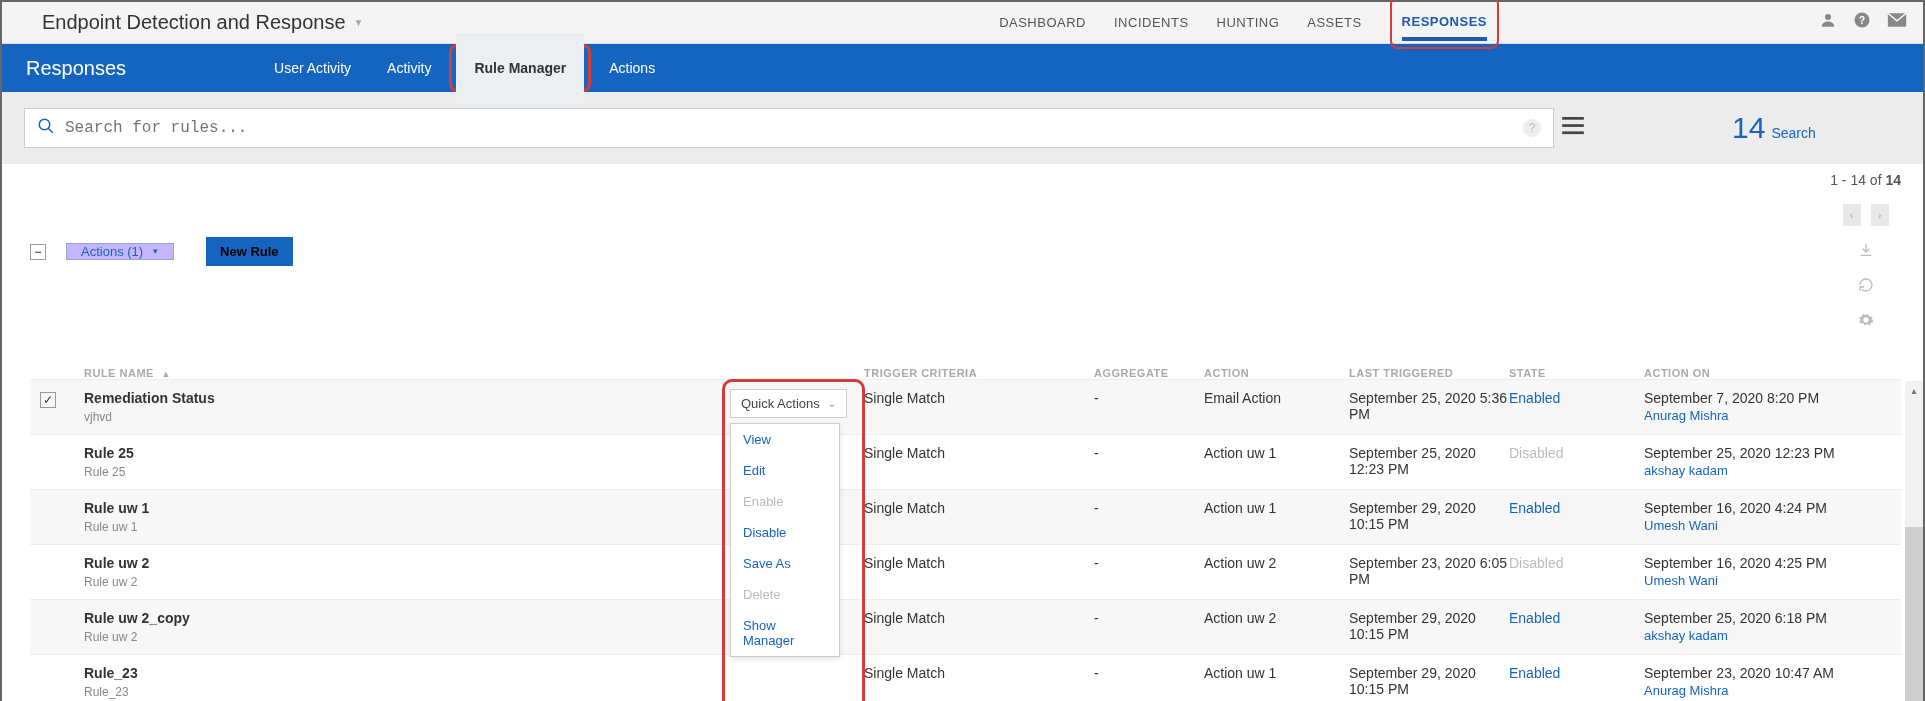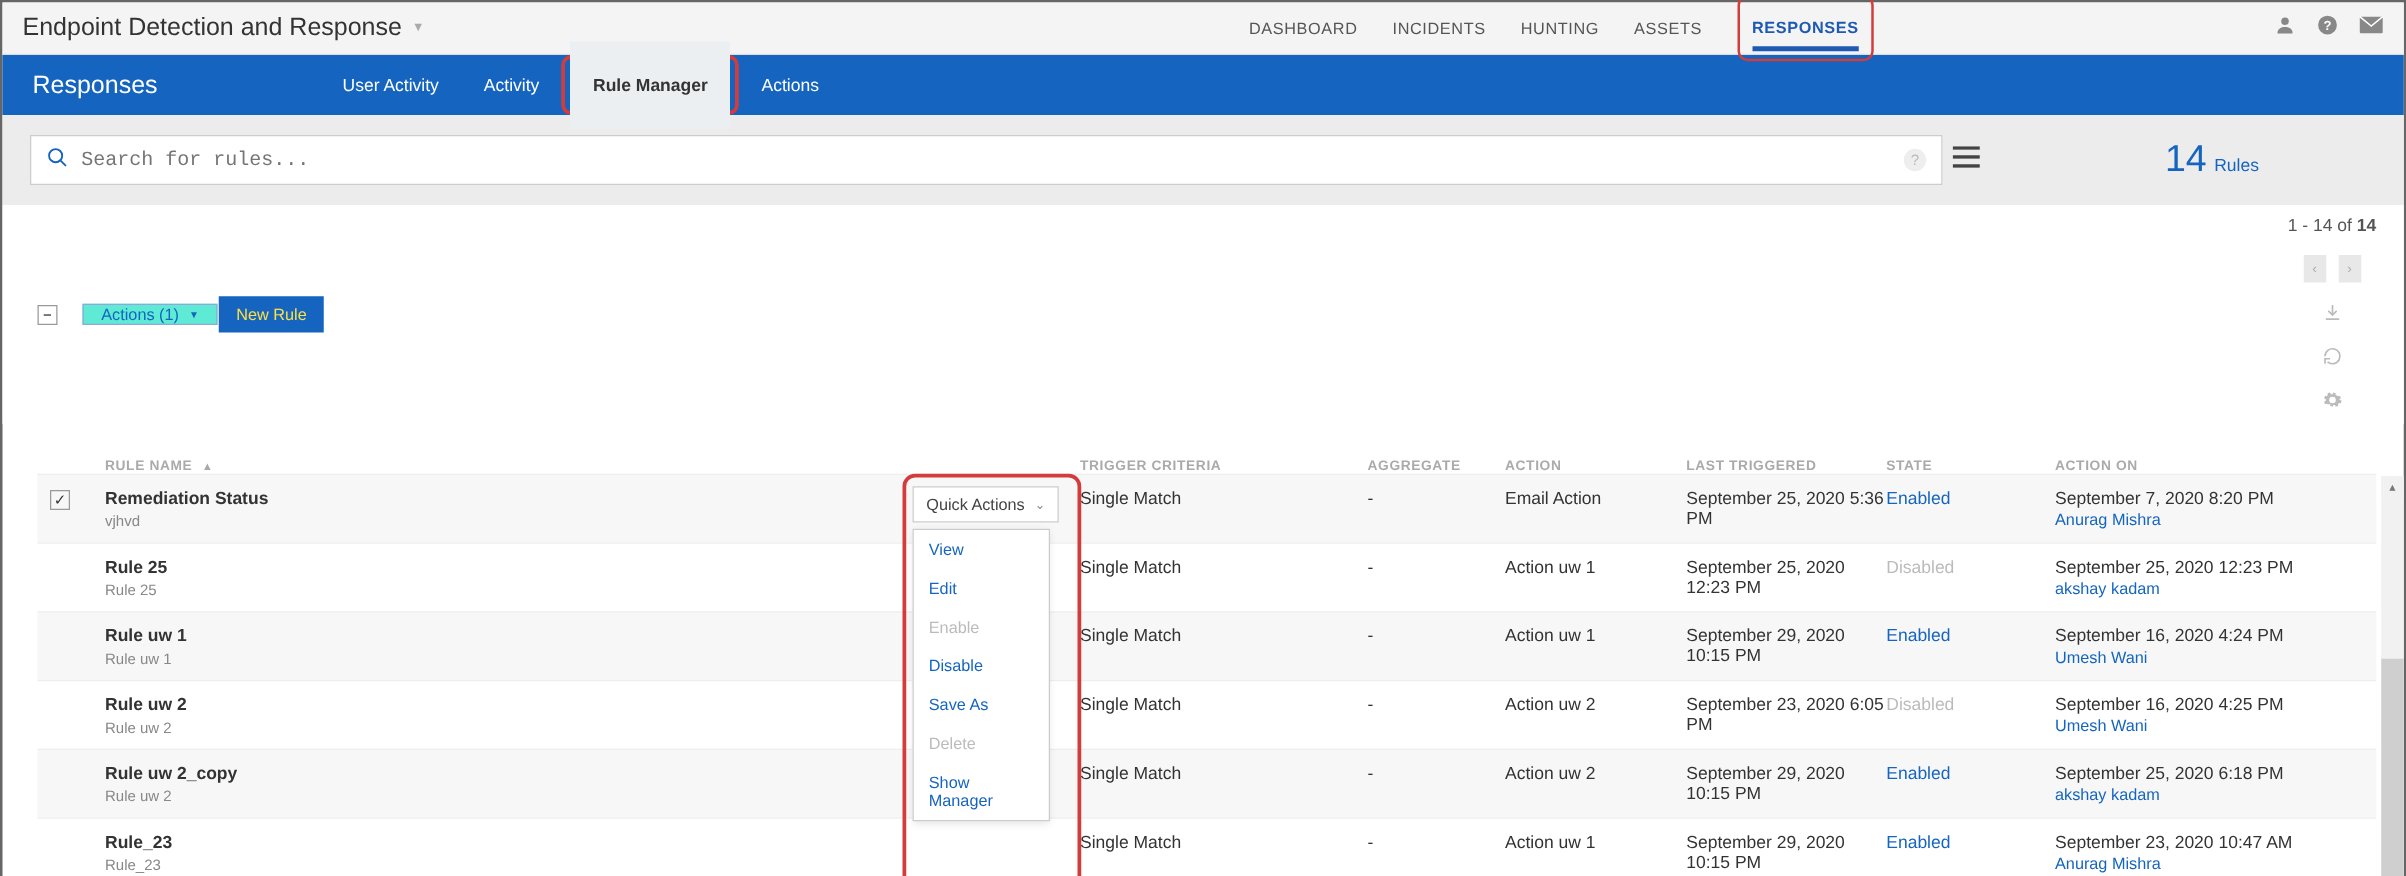--- a/index.html
+++ b/index.html
@@ -5,21 +5,21 @@
 * { box-sizing: border-box; margin: 0; padding: 0; }
 body { font-family: Arial, Helvetica, sans-serif; width: 1925px; background: #fff; }
 .container { border: 2px solid #666; width: 1925px; }
 
 
 .topbar {
   display: flex; align-items: center; height: 42px;
   background: #f4f4f4; border-bottom: 1px solid #ddd;
   padding: 0 16px;
 }
-.topbar-title { font-size: 20px; color: #333; font-weight: 400; display: flex; align-items: center; gap: 8px; }
+.topbar-title { font-size: 20px; color: #333; font-weight: 400; display: flex; align-items: center; gap: 8px; margin-left: 24px; }
 .topbar-title .caret-down { font-size: 10px; color: #aaa; }
 .topnav { margin-left: auto; display: flex; align-items: center; gap: 28px; }
 .topnav-item { font-size: 13px; letter-spacing: 0.5px; color: #555; cursor: pointer; padding: 12px 0; }
 .topnav-item.active { color: #1e5ab3; border-bottom: 4px solid #1e5ab3; font-weight: 700; padding-bottom: 8px; }
 .topnav-responses-highlight {
   border: 2px solid #d43c3c; border-radius: 8px; padding: 4px 10px 6px 10px;
   display: inline-flex; flex-direction: column; align-items: center;
 }
 .topbar-icons { display: flex; align-items: center; gap: 16px; margin-left: 320px; }
 .topbar-icons span { color: #888; cursor: pointer; font-size: 18px; }
@@ -49,26 +49,26 @@
 .search-icon { color: #1565c0; margin-right: 10px; }
 .list-toggle-icon { font-size: 22px; color: #444; cursor: pointer; }
 .rules-count-wrap { margin-left: 140px; display: flex; align-items: baseline; gap: 6px; }
 .rules-count-num { color: #1565c0; font-size: 30px; font-weight: 400; }
 .rules-count-lbl { color: #1565c0; font-size: 14px; }
 
 
 .toolbar-row { display: flex; align-items: center; padding: 8px 22px 8px 28px; background: #fff; }
 .toggle-square { width: 16px; height: 16px; border: 1px solid #999; display: inline-flex; align-items: center; justify-content: center; font-size: 12px; margin-right: 20px; cursor: pointer; }
 .actions-btn {
-  border: 1px solid #8ea8d9; background: #5eead4; color: #1565c0;
+  border: 1px solid #8ea8d9; background: #c4b5fd; color: #1565c0;
   padding: 0 14px; font-size: 13px; cursor: pointer;
   display: inline-flex; align-items: center; gap: 8px;
 }
 .actions-btn .caret { font-size: 8px; }
-.newrule-btn { background: #1565c0; color: #fde047; border: none; padding: 7px 14px; font-size: 13px; cursor: pointer; margin-left: 1px; font-weight: 400; }
+.newrule-btn { background: #1565c0; color: #000000; border: none; padding: 7px 14px; font-size: 13px; cursor: pointer; margin-left: 32px; font-weight: 700; }
 .toolbar-right { margin-left: auto; display: flex; align-items: center; gap: 16px; color: #555; font-size: 14px; flex-direction: column; }
 .pager-controls { display: flex; align-items: center; gap: 10px; }
 .pager-controls .pg-btn { background: #e8e8e8; color: #aaa; width: 18px; height: 22px; display: inline-flex; align-items: center; justify-content: center; font-size: 11px; }
 .toolbar-right .tool-icon { color: #bbb; cursor: pointer; }
 
 
 .table-wrap { padding: 0 22px 10px 28px; position: relative; }
 .thead-row { display: flex; align-items: flex-end; height: 40px; font-size: 11px; letter-spacing: 0.5px; color: #aaa; font-weight: 700; }
 .col-chk { width: 54px; }
 .col-name { width: 780px; }
@@ -180,21 +180,21 @@
     </div>
     <span class="list-toggle-icon">
       <svg width="22" height="18" viewBox="0 0 24 20" fill="#444">
           <rect y="0" width="24" height="3"></rect>
           <rect y="8" width="24" height="3"></rect>
           <rect y="16" width="24" height="3"></rect>
         </svg>
     </span>
     <div class="rules-count-wrap">
       <span class="rules-count-num">14</span>
-      <span class="rules-count-lbl">Rules</span>
+      <span class="rules-count-lbl">Search</span>
     </div>
   </div>
 
   <div class="toolbar-row">
     <span class="toggle-square">−</span>
     <button class="actions-btn">
       <span>Actions (1)</span>
       <span class="caret">▼</span>
     </button>
     <button class="newrule-btn">New Rule</button>

